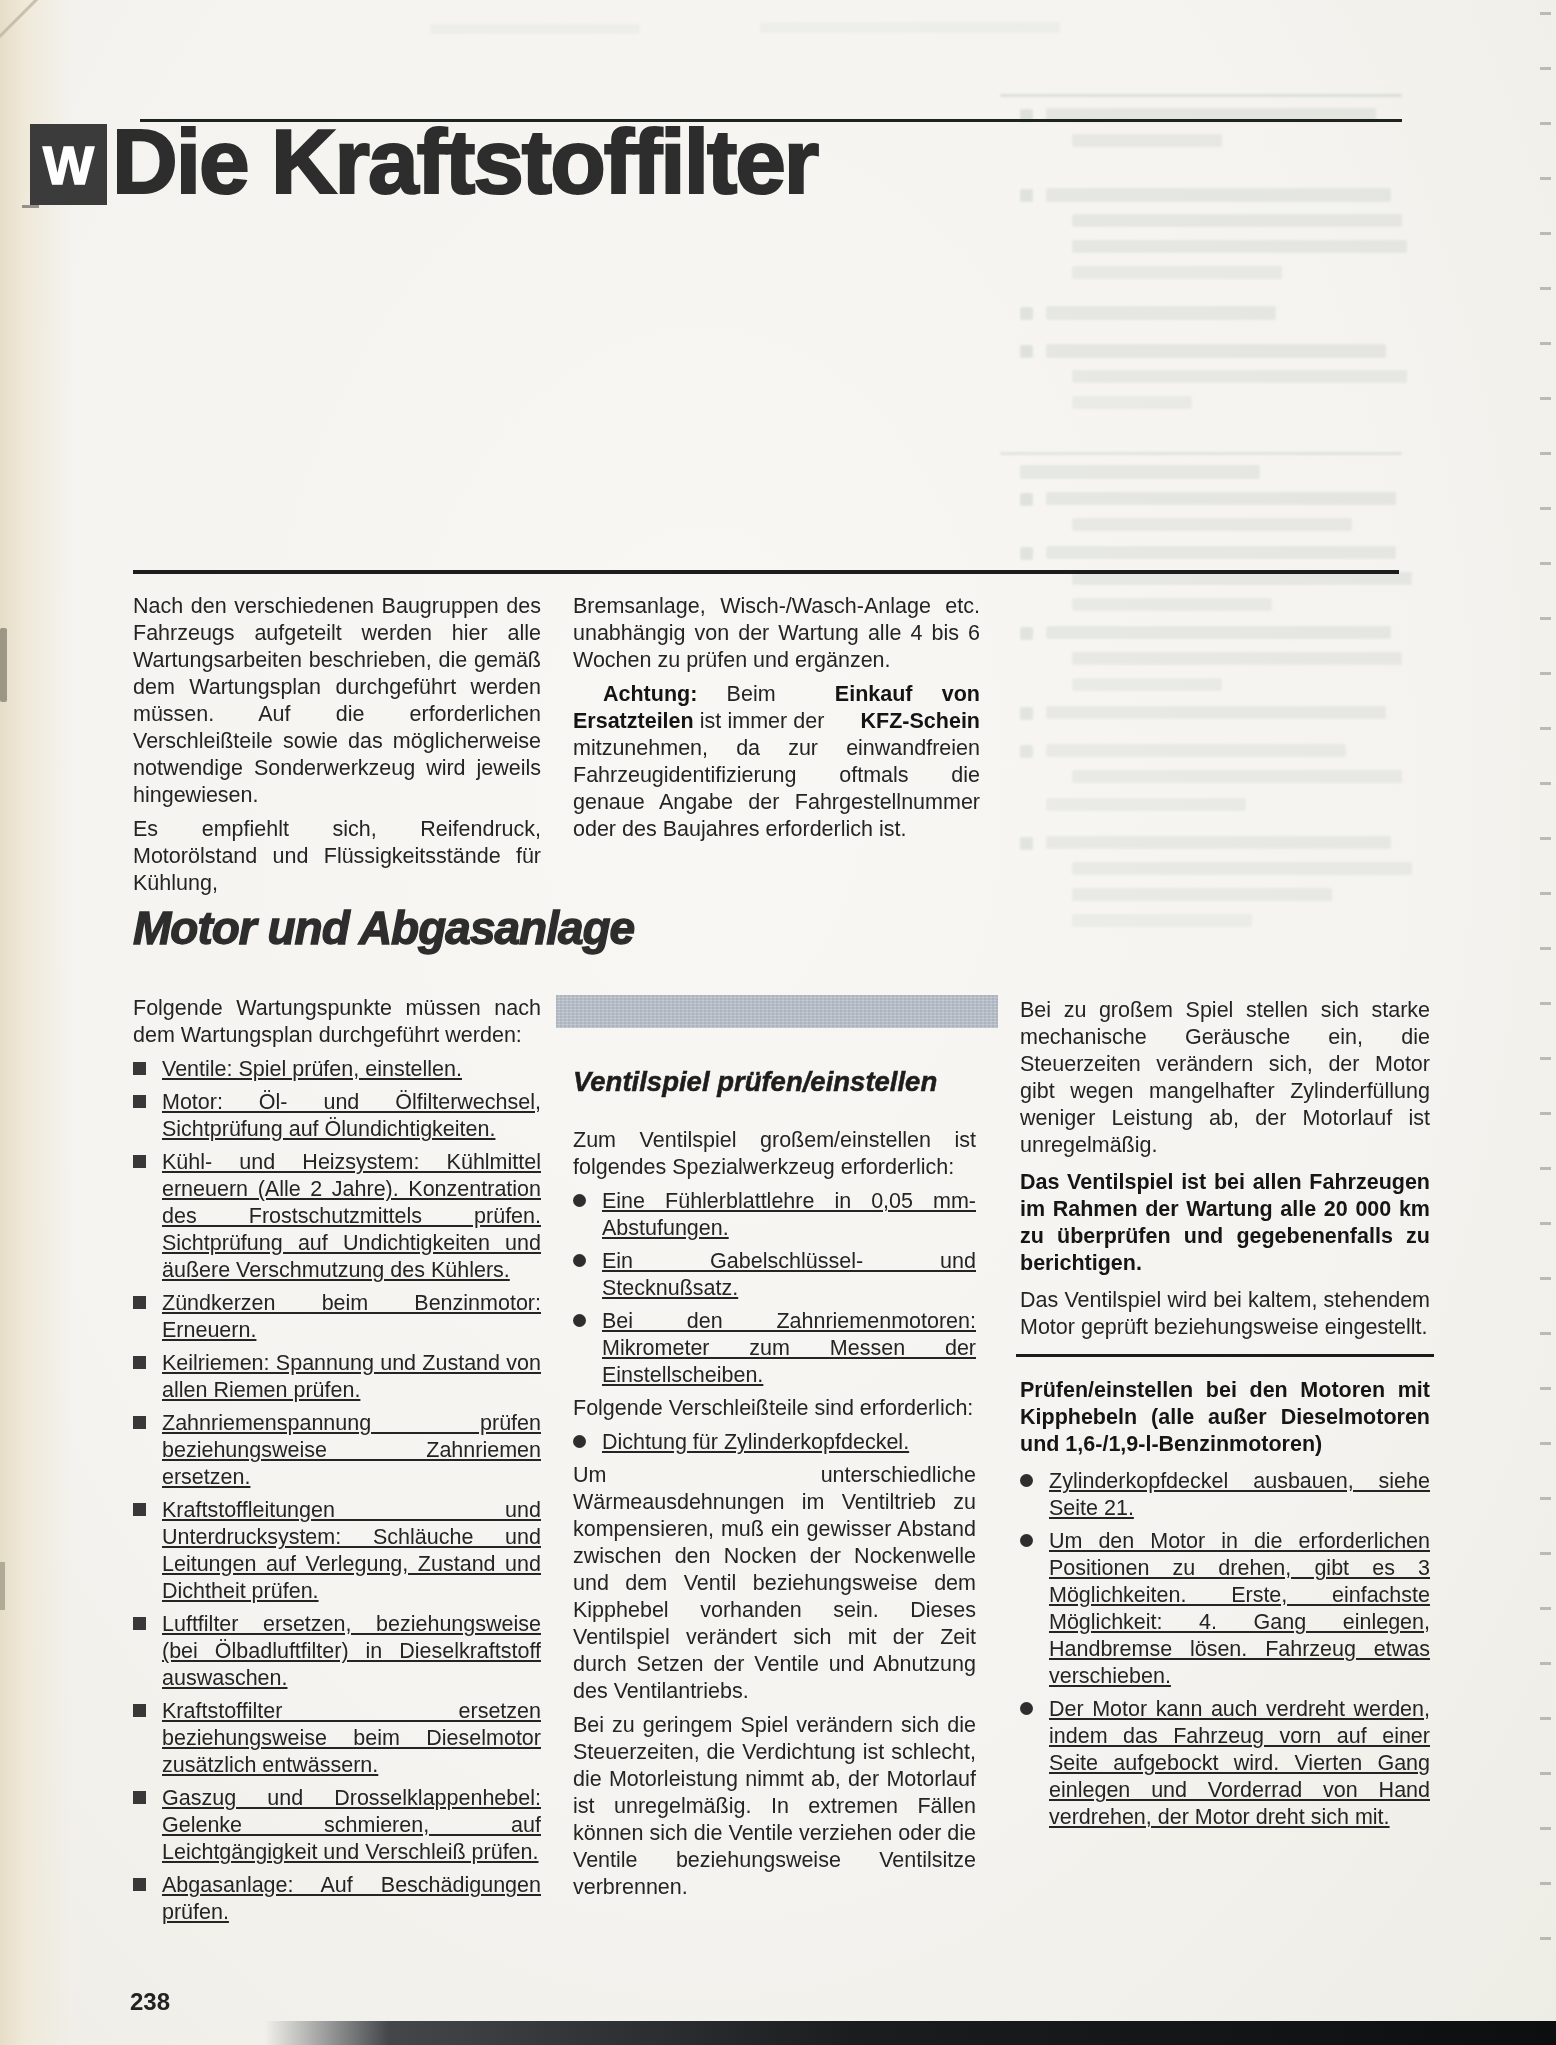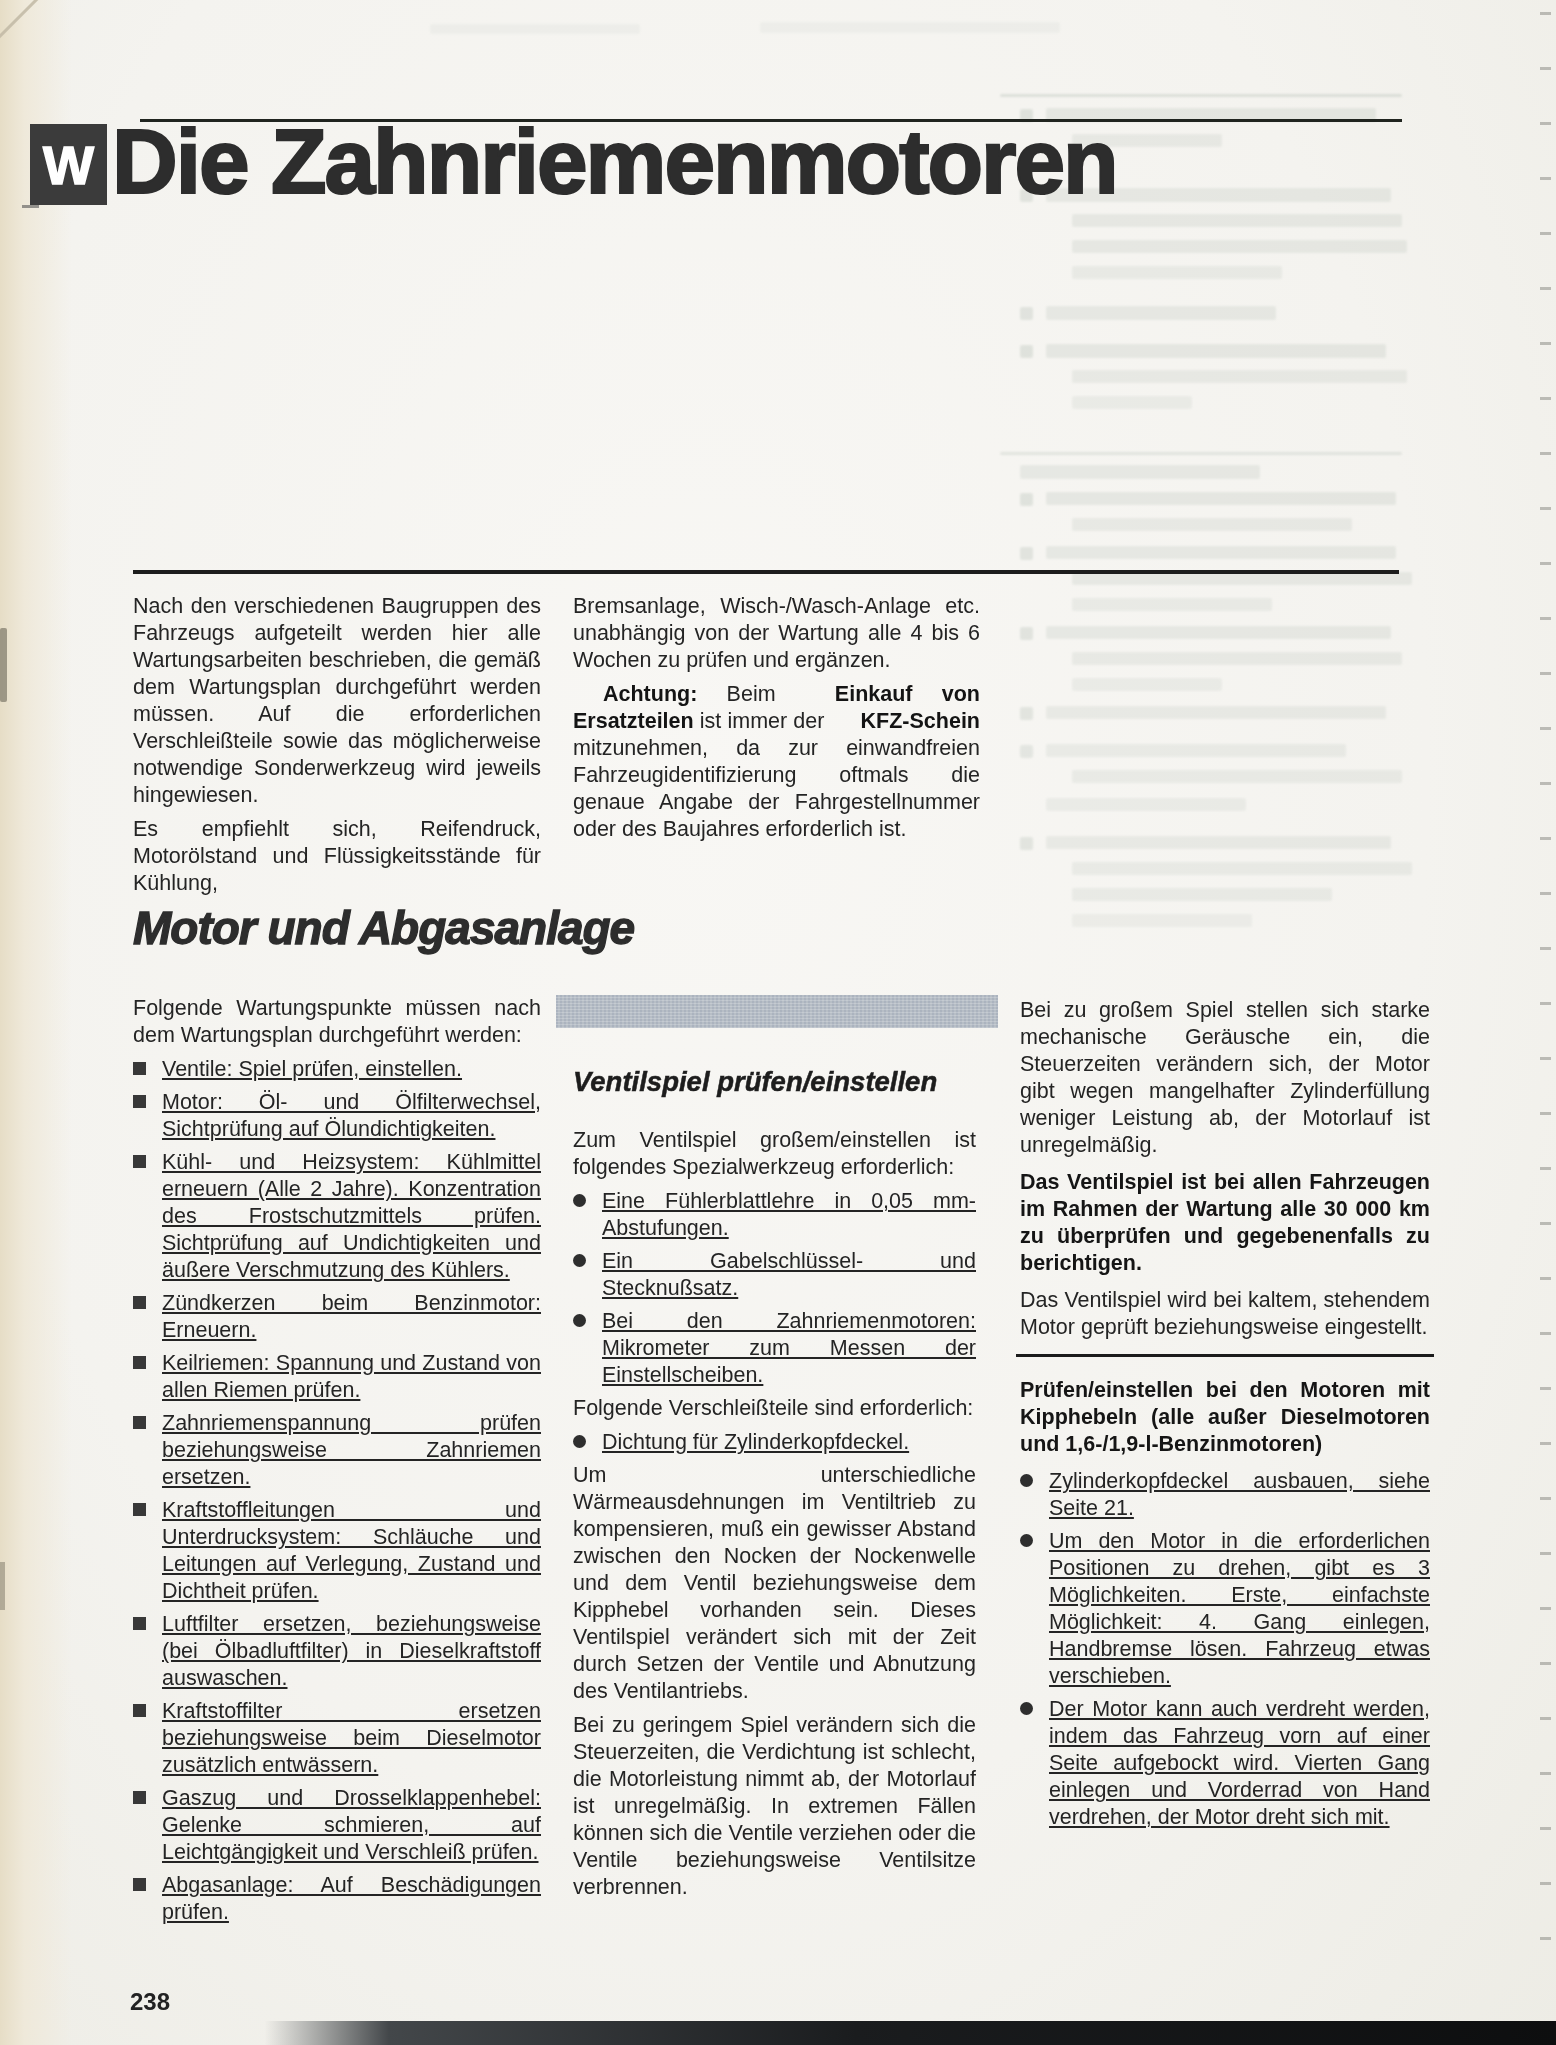--- a/index.html
+++ b/index.html
@@ -114,21 +114,21 @@
       <div class="ghost" style="left: 1072px; top: 914px; width: 180px; height: 13px; opacity: 0.08;"></div>
       <div class="ghost" style="left: 430px; top: 24px; width: 210px; height: 10px; opacity: 0.06;"></div>
       <div class="ghost" style="left: 760px; top: 22px; width: 300px; height: 11px; opacity: 0.06;"></div>
     </div>
 
   <div class="top-rule"></div>
   <div class="chapter-box">
     <span>W</span>
   </div>
   <div class="wbox-tail"></div>
-  <h1 class="title">Die Zahnriemenmotoren</h1>
+  <h1 class="title">Die Kraftstoffilter</h1>
 
   <div class="intro-rule"></div>
   <div class="col intro-a">
     <p>Nach den verschiedenen Baugruppen des Fahrzeugs aufgeteilt werden hier alle Wartungsarbeiten beschrieben, die gemäß dem Wartungsplan durchgeführt werden müssen. Auf die erforderlichen Verschleißteile sowie das möglicherweise notwendige Sonderwerkzeug wird jeweils hingewiesen.</p>
     <p>Es empfiehlt sich, Reifendruck, Motorölstand und Flüssigkeitsstände für Kühlung,</p>
   </div>
   <div class="col intro-b">
     <p>Bremsanlage, Wisch-/Wasch-Anlage etc. unabhängig von der Wartung alle 4 bis 6 Wochen zu prüfen und ergänzen.</p>
     <p><b>Achtung:</b><span> Beim </span><b>Einkauf von Ersatzteilen</b><span> ist immer der </span><b>KFZ-Schein</b><span> mitzunehmen, da zur einwandfreien Fahrzeugidentifizierung oftmals die genaue Angabe der Fahrgestellnummer oder des Baujahres erforderlich ist.</span></p>
   </div>
@@ -239,21 +239,21 @@
           </span>
           <span class="t">Dichtung für Zylinderkopfdeckel.</span>
         </li>
     </ul>
     <p>Um unterschiedliche Wärmeausdehnungen im Ventiltrieb zu kompensieren, muß ein gewisser Abstand zwischen den Nocken der Nockenwelle und dem Ventil beziehungsweise dem Kipphebel vorhanden sein. Dieses Ventilspiel verändert sich mit der Zeit durch Setzen der Ventile und Abnutzung des Ventilantriebs.</p>
     <p>Bei zu geringem Spiel verändern sich die Steuerzeiten, die Verdichtung ist schlecht, die Motorleistung nimmt ab, der Motorlauf ist unregelmäßig. In extremen Fällen können sich die Ventile verziehen oder die Ventile beziehungsweise Ventilsitze verbrennen.</p>
   </div>
 
   <div class="col c3">
     <p>Bei zu großem Spiel stellen sich starke mechanische Geräusche ein, die Steuerzeiten verändern sich, der Motor gibt wegen mangelhafter Zylinderfüllung weniger Leistung ab, der Motorlauf ist unregelmäßig.</p>
-    <p class="boldp">Das Ventilspiel ist bei allen Fahrzeugen im Rahmen der Wartung alle 30 000 km zu überprüfen und gegebenenfalls zu berichtigen.</p>
+    <p class="boldp">Das Ventilspiel ist bei allen Fahrzeugen im Rahmen der Wartung alle 20 000 km zu überprüfen und gegebenenfalls zu berichtigen.</p>
     <p>Das Ventilspiel wird bei kaltem, stehendem Motor geprüft beziehungsweise eingestellt.</p>
     <div class="c3rule"></div>
     <p class="boldp">Prüfen/einstellen bei den Motoren mit Kipphebeln (alle außer Dieselmotoren und 1,6-/1,9-l-Benzinmotoren)</p>
     <ul>
       <li>
           <span class="marker">
             <span class="dot"></span>
           </span>
           <span class="t">Zylinderkopfdeckel ausbauen, siehe Seite 21.</span>
         </li>

